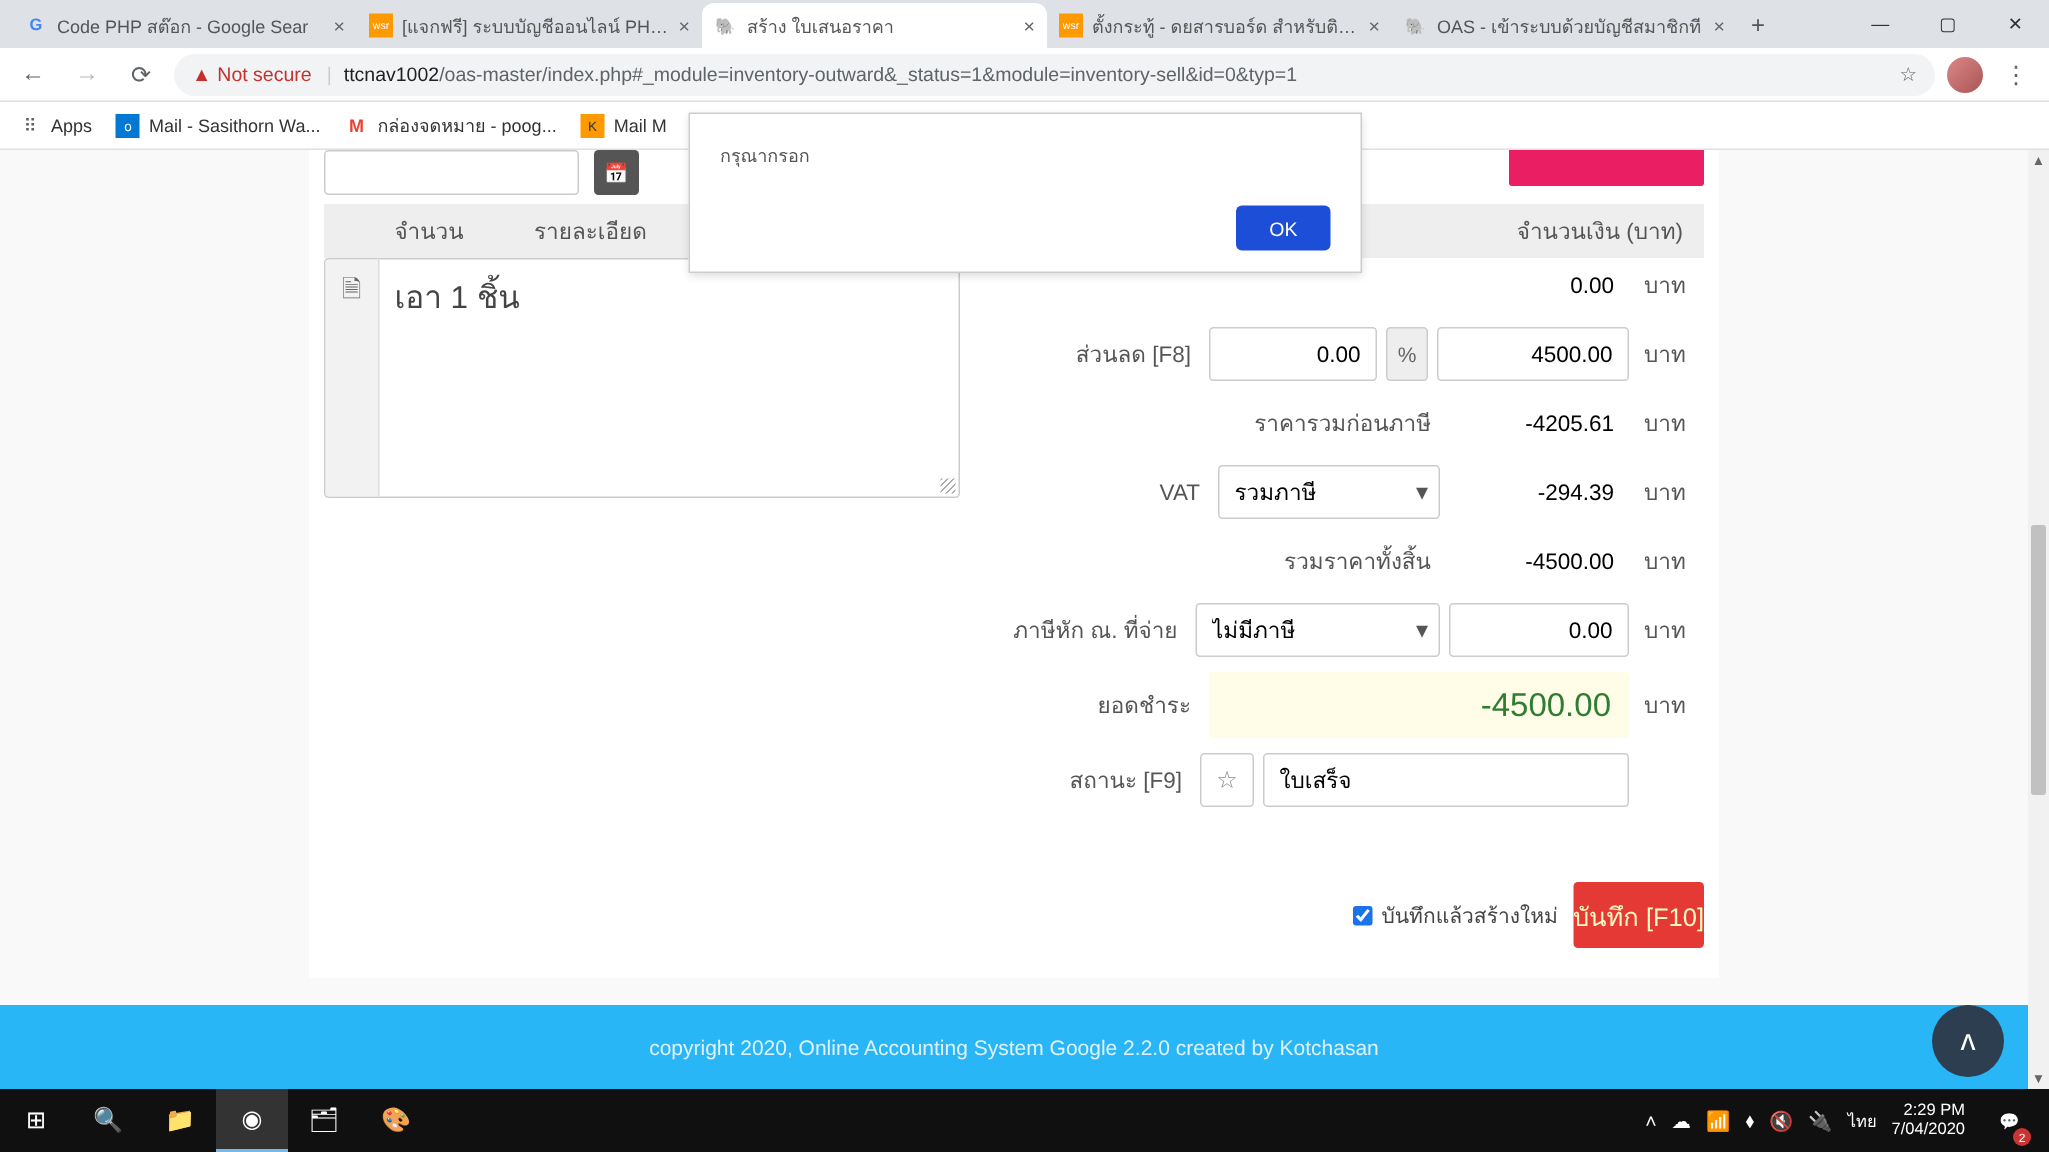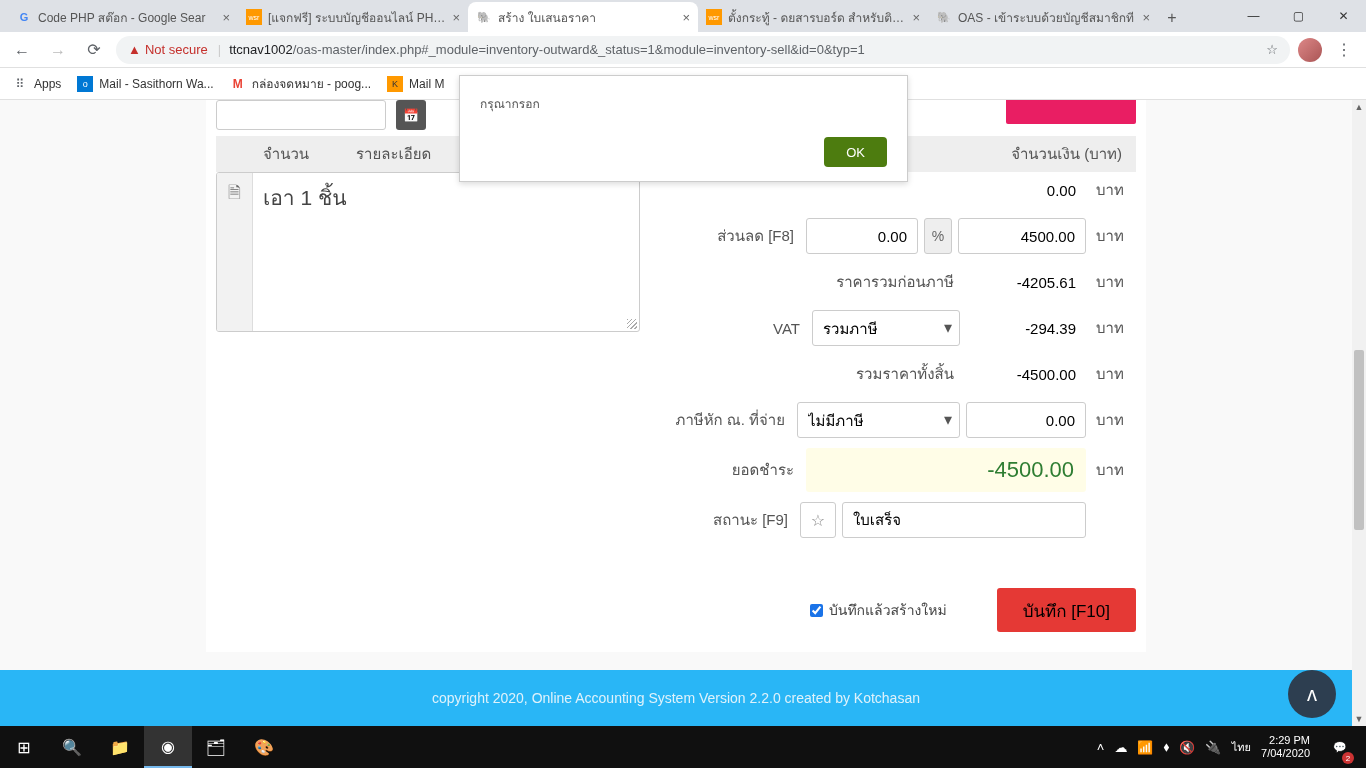--- a/index.html
+++ b/index.html
@@ -70,31 +70,31 @@
 .fld.ro { border: none; background: transparent; }
 .pct { width: 28px; height: 36px; background: #eee; border: 1px solid #ccc; border-radius: 3px; display: flex; align-items: center; justify-content: center; color: #666; font-size: 14px; }
 .sel { height: 36px; border: 1px solid #ccc; border-radius: 3px; padding: 0 24px 0 10px; font-size: 15px; background: #fff; appearance: none; position: relative; }
 .sel-wrap { position: relative; display: inline-block; }
 .sel-wrap::after { content: '▾'; position: absolute; right: 8px; top: 8px; color: #555; pointer-events: none; }
 .total-row .amt { background: #fffde7; color: #2e7d32; font-size: 22px; height: 44px; display: flex; align-items: center; justify-content: flex-end; padding: 0 12px; width: 280px; border-radius: 3px; }
 .star-btn { width: 36px; height: 36px; border: 1px solid #ccc; border-radius: 3px; display: flex; align-items: center; justify-content: center; color: #888; }
 
 .save-row { display: flex; justify-content: flex-end; align-items: center; gap: 10px; margin-top: 50px; }
 .chk { accent-color: #1a73e8; }
-.save-btn { background: #e53935; color: #000000; height: 44px; padding: 0 26px; border-radius: 3px; font-size: 17px; display: flex; align-items: center; margin-left: 40px; }
+.save-btn { background: #e53935; color: #fef9c3; height: 44px; padding: 0 0; border-radius: 3px; font-size: 17px; display: flex; align-items: center; }
 
 .footer-bar { position: absolute; left: 0; right: 14px; bottom: 42px; height: 56px; background: #29b6f6; color: #dff2fb; display: flex; align-items: center; justify-content: center; font-size: 14px; }
 .scroll-top { position: absolute; right: 30px; bottom: 50px; width: 48px; height: 48px; border-radius: 50%; background: #2d3e50; color: #fff; display: flex; align-items: center; justify-content: center; font-size: 20px; }
 
 
 .alert-dialog { position: absolute; top: 75px; left: 459px; width: 449px; background: #fff; border: 1px solid #ccc; box-shadow: 0 2px 6px rgba(0,0,0,0.15); padding: 18px 20px 14px; z-index: 100; }
 .alert-dialog .dlg-title { font-size: 13px; color: #333; font-weight: 600; margin-bottom: 10px; }
 .alert-dialog .dlg-msg { font-size: 12px; color: #555; margin-bottom: 24px; }
 .alert-dialog .dlg-btns { display: flex; justify-content: flex-end; }
-.ok-btn { background: #4d7c0f; color: #fff; border: none; border-radius: 4px; height: 30px; padding: 0 22px; font-size: 13px; }
+.ok-btn { background: #1d4ed8; color: #fff; border: none; border-radius: 4px; height: 30px; padding: 0 22px; font-size: 13px; }
 
 
 .vscroll { position: absolute; top: 100px; right: 0; bottom: 42px; width: 14px; background: #f1f1f1; }
 .vscroll .thumb { position: absolute; left: 2px; right: 2px; top: 250px; height: 180px; background: #c1c1c1; border-radius: 2px; }
 .vscroll .arr { position: absolute; left: 0; right: 0; height: 14px; display: flex; align-items: center; justify-content: center; color: #666; font-size: 9px; }
 .vscroll .arr.up { top: 0; }
 .vscroll .arr.down { bottom: 0; }
 
 
 .taskbar { position: absolute; bottom: 0; left: 0; right: 0; height: 42px; background: #101010; display: flex; align-items: center; }
@@ -266,21 +266,21 @@
           <div class="save-btn">
               <span>บันทึก [F10]</span>
             </div>
         </div>
       </div>
     </div>
   </div>
 </div>
 
 <div class="footer-bar">
-    <span>copyright 2020, Online Accounting System Version 2.2.0 created by Kotchasan</span>
+    <span>copyright 2020, Online Accounting System Google 2.2.0 created by Kotchasan</span>
   </div>
 <div class="scroll-top">ʌ</div>
 
 <div class="vscroll">
   <div class="arr up">▲</div>
   <div class="thumb"></div>
   <div class="arr down">▼</div>
 </div>
 
 <div class="alert-dialog">

